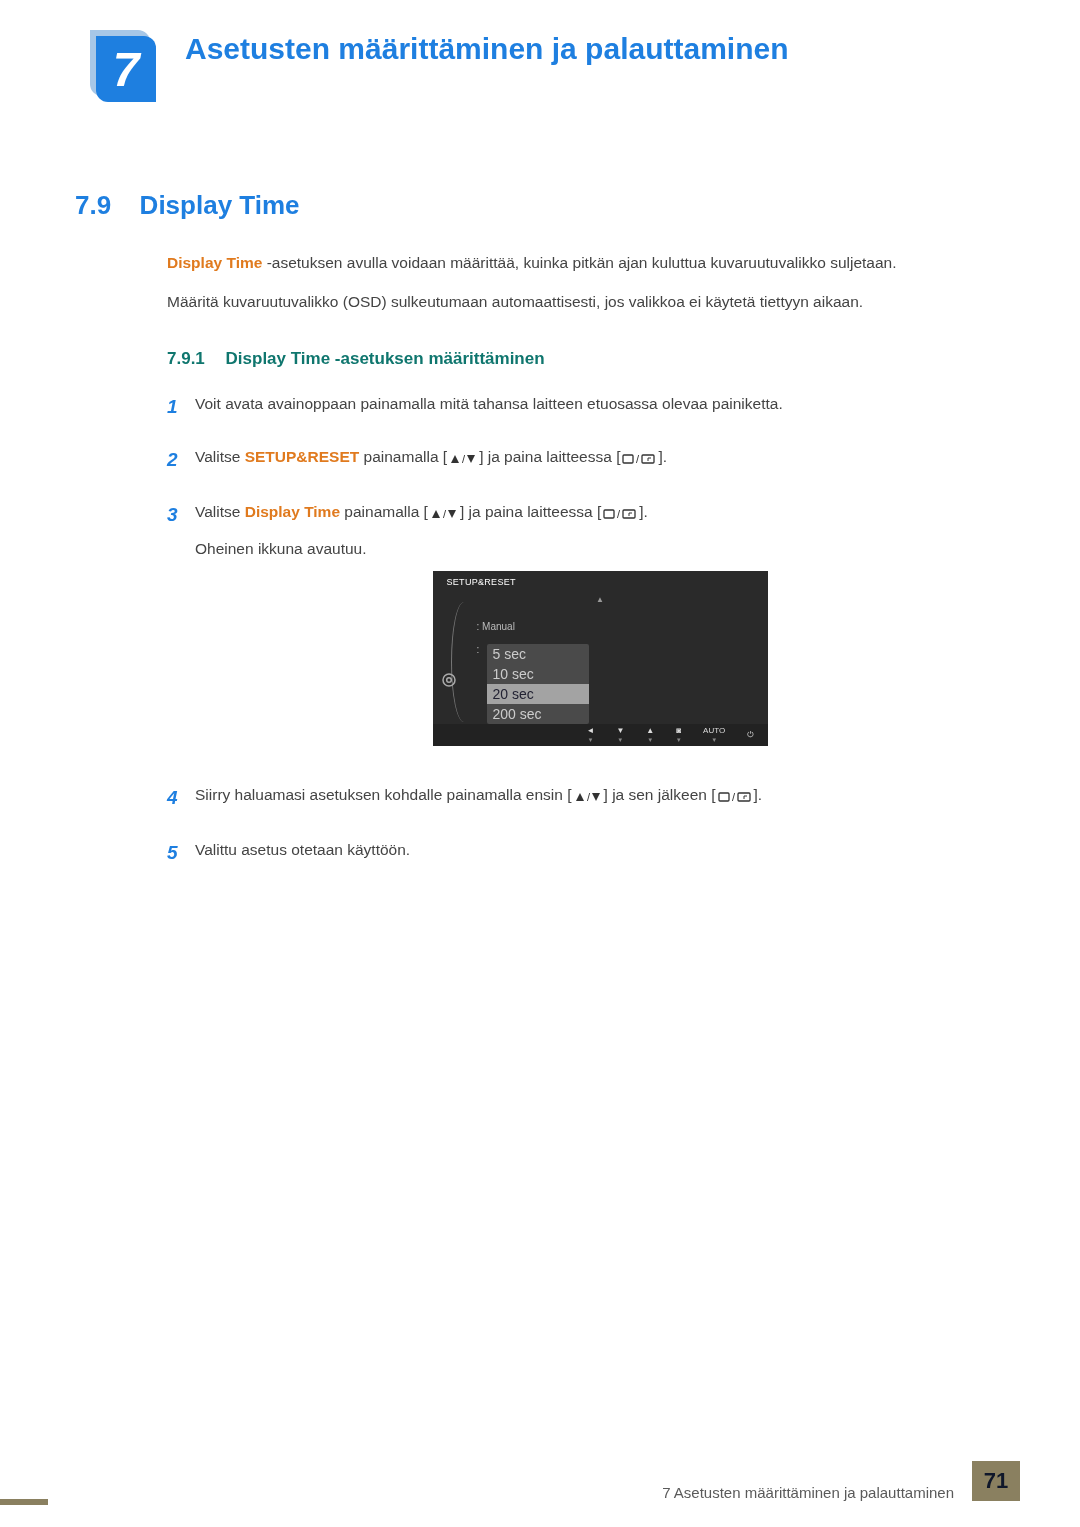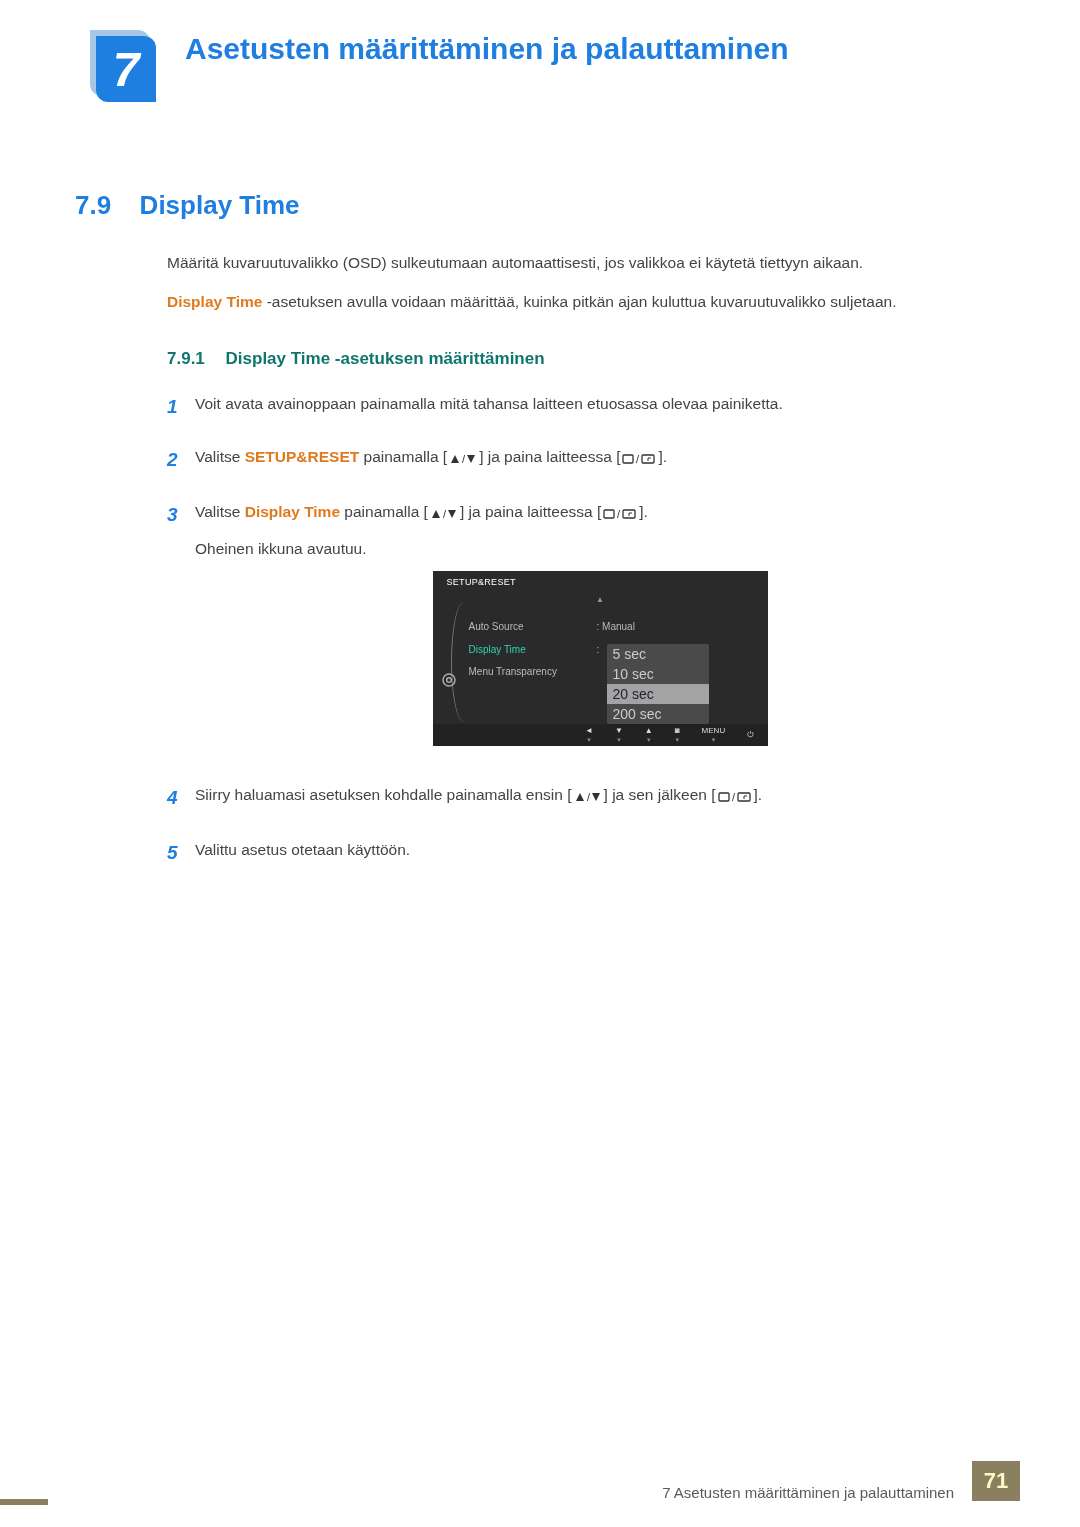--- a/index.html
+++ b/index.html
@@ -234,21 +234,21 @@
     display: flex;
     align-items: flex-end;
     gap: 18px;
   }
   .footer-text {
     font-size: 15px;
     color: #5a5a5a;
   }
   .footer-page {
     background: #8a8060;
-    color: #fef9c3;
+    color: #0f172a;
     font-size: 22px;
     font-weight: 700;
     width: 48px;
     height: 40px;
     display: flex;
     align-items: center;
     justify-content: center;
   }
   .footer-bar {
     position: absolute;
@@ -270,24 +270,24 @@
   </div>
   <div class="chapter-title">Asetusten määrittäminen ja palauttaminen</div>
 
   <div class="section">
     <div>
       <span class="section-num">7.9</span>
       <span class="section-title">Display Time</span>
     </div>
 
     <div class="body-text">
-      <p>Määritä kuvaruutuvalikko (OSD) sulkeutumaan automaattisesti, jos valikkoa ei käytetä tiettyyn aikaan.</p>
       <p>
         <span class="term">Display Time</span><span> -asetuksen avulla voidaan määrittää, kuinka pitkän ajan kuluttua kuvaruutuvalikko suljetaan.</span>
       </p>
+      <p>Määritä kuvaruutuvalikko (OSD) sulkeutumaan automaattisesti, jos valikkoa ei käytetä tiettyyn aikaan.</p>
     </div>
 
     <div class="subsec">
       <div class="subsec-title">
         <span class="subsec-num">7.9.1</span>
         <span>Display Time -asetuksen määrittäminen</span>
       </div>
 
       <div class="steps">
 
@@ -339,25 +339,20 @@
               <div class="osd-body">
                 <div class="osd-left">
                   <div class="osd-curve"></div>
                   <div class="osd-gear">
                     <svg width="16" height="16" viewBox="0 0 16 16">
                         <circle cx="8" cy="8" r="6" fill="none" stroke="#aaa" stroke-width="1.5"></circle>
                         <circle cx="8" cy="8" r="2.3" fill="none" stroke="#aaa" stroke-width="1.5"></circle>
                       </svg>
                   </div>
                 </div>
-                <div class="osd-menu">
-                  <div>Auto Source</div>
-                  <div class="osd-sel">Display Time</div>
-                  <div>Menu Transparency</div>
-                </div>
                 <div class="osd-values">
                   <div class="label">: <span>Manual</span></div>
                   <div class="label" style="position:relative;">:
                     <div class="dropdown" style="position:absolute; left:10px; top:0;">
                       <div>5 sec</div>
                       <div>10 sec</div>
                       <div class="hl">20 sec</div>
                       <div>200 sec</div>
                     </div>
                   </div>
@@ -374,21 +369,21 @@
                   </div>
                 <div class="bb">
                     <span class="top">▲</span>
                     <span class="bot">▾</span>
                   </div>
                 <div class="bb">
                     <span class="top">◙</span>
                     <span class="bot">▾</span>
                   </div>
                 <div class="bb">
-                    <span class="top">MENU</span>
+                    <span class="top">AUTO</span>
                     <span class="bot">▾</span>
                   </div>
                 <div class="bb">
                     <span class="top">⏻</span>
                   </div>
               </div>
             </div>
 
           </div>
         </div>

